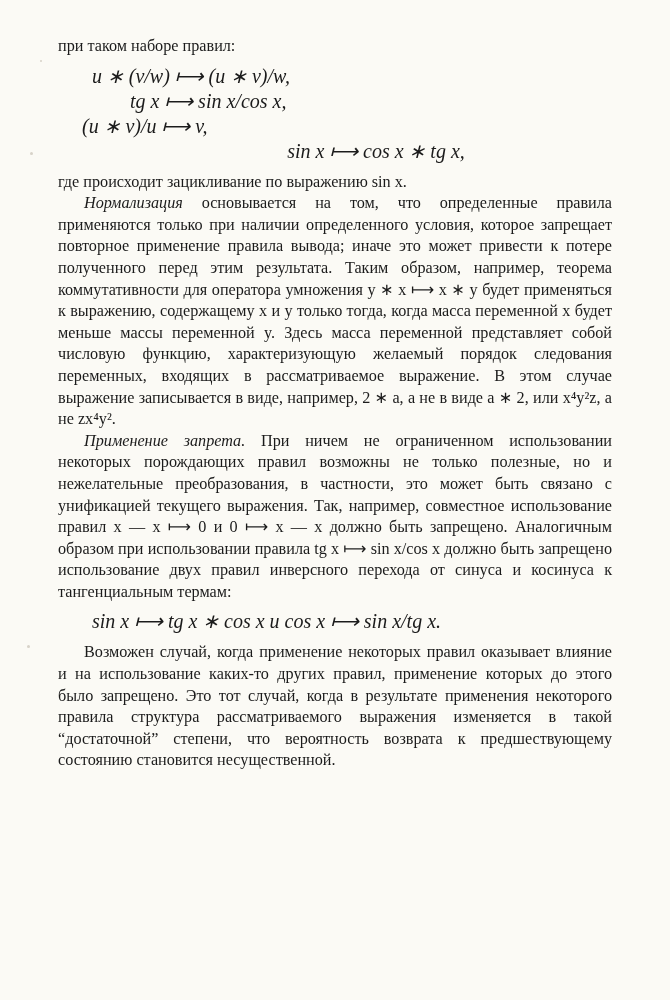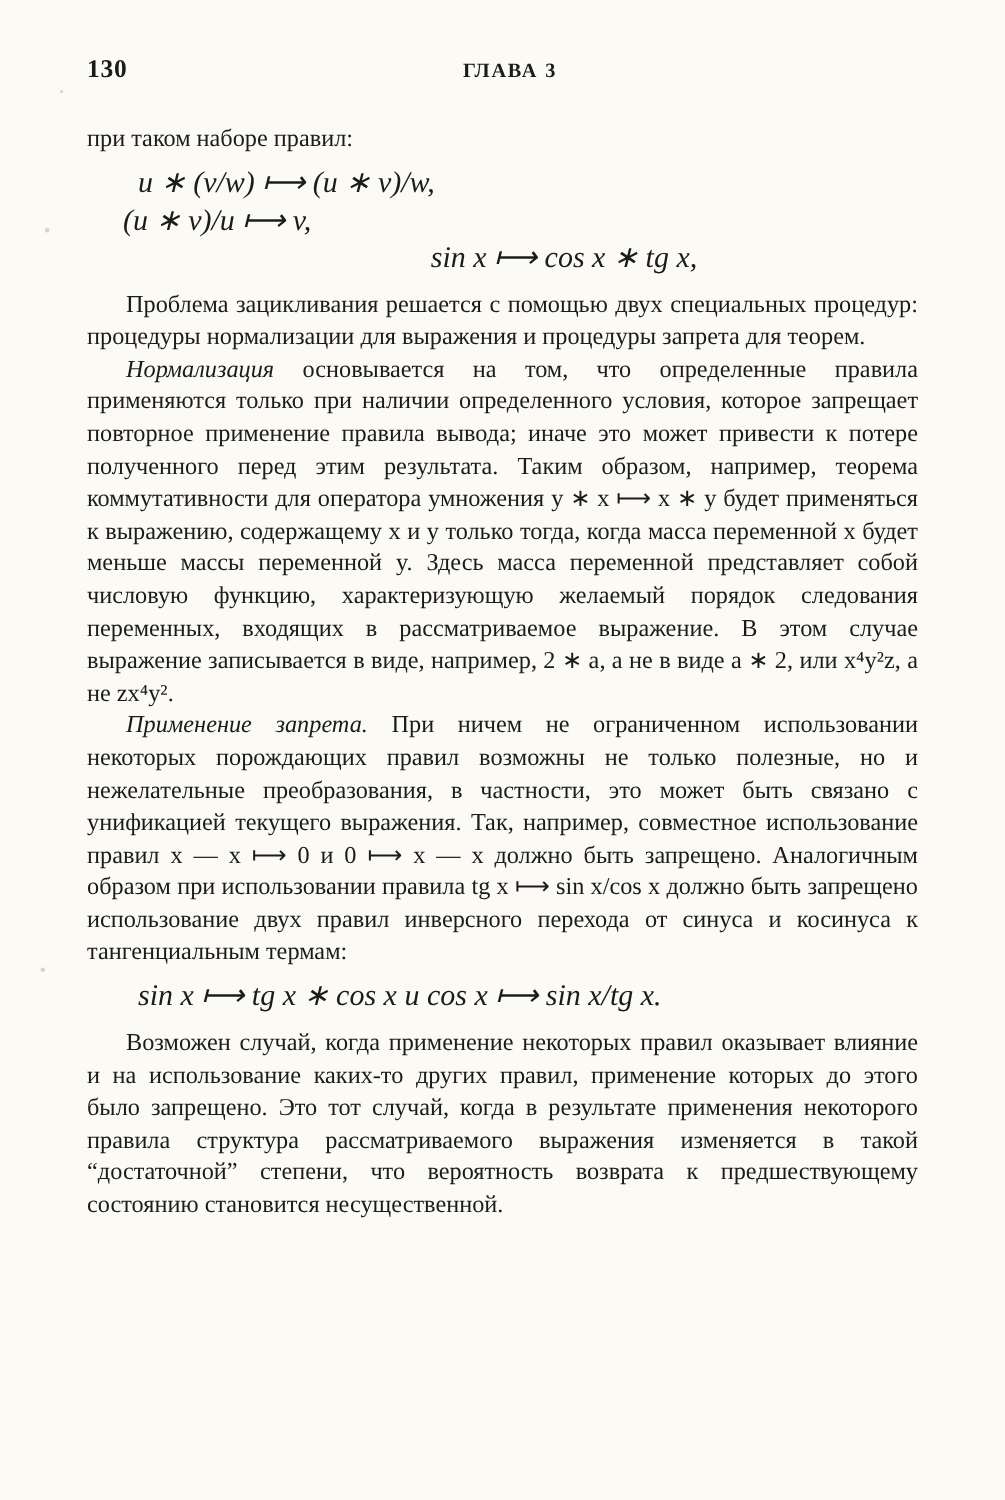--- a/index.html
+++ b/index.html
@@ -81,35 +81,32 @@
 </style>
 </head>
 <body>
 
 <div class="page">
 
   <div class="speck" style="left:30px; top:152px; width:3px; height:3px;"></div>
   <div class="speck" style="left:27px; top:645px; width:3px; height:3px;"></div>
   <div class="speck" style="left:40px; top:60px; width:2px; height:2px;"></div>
 
-  <div class="header">
-    <div class="folio">130</div>
-    <div class="running-title">ГЛАВА 3</div>
-  </div>
 
   <p class="noindent">при таком наборе правил:</p>
 
   <div class="formula-block">
     <div class="formula-line f1">u ∗ (v/w) ⟼ (u ∗ v)/w,</div>
+    <div class="formula-line f2">tg x ⟼ sin x/cos x,</div>
     <div class="formula-line f3">(u ∗ v)/u ⟼ v,</div>
     <div class="formula-line f4">sin x ⟼ cos x ∗ tg x,</div>
   </div>
 
+  <p class="noindent">где происходит зацикливание по выражению sin x.</p>
 
-  <p class="indent">Проблема зацикливания решается с помощью двух специальных процедур: процедуры нормализации для выражения и процедуры запрета для теорем.</p>
 
   <p class="indent"><i>Нормализация</i><span> основывается на том, что определенные правила применяются только при наличии определенного условия, которое запрещает повторное применение правила вывода; иначе это может привести к потере полученного перед этим результата. Таким образом, например, теорема коммутативности для оператора умножения y ∗ x ⟼ x ∗ y будет применяться к выражению, содержащему x и y только тогда, когда масса переменной x будет меньше массы переменной y. Здесь масса переменной представляет собой числовую функцию, характеризующую желаемый порядок следования переменных, входящих в рассматриваемое выражение. В этом случае выражение записывается в виде, например, 2 ∗ a, а не в виде a ∗ 2, или x⁴y²z, а не zx⁴y².</span></p>
 
   <p class="indent"><i>Применение запрета.</i><span> При ничем не ограниченном использовании некоторых порождающих правил возможны не только полезные, но и нежелательные преобразования, в частности, это может быть связано с унификацией текущего выражения. Так, например, совместное использование правил x — x ⟼ 0 и 0 ⟼ x — x должно быть запрещено. Аналогичным образом при использовании правила tg x ⟼ sin x/cos x должно быть запрещено использование двух правил инверсного перехода от синуса и косинуса к тангенциальным термам:</span></p>
 
   <div class="formula-block">
     <div class="formula-line f5">sin x ⟼ tg x ∗ cos x  и  cos x ⟼ sin x/tg x.</div>
   </div>
 
   <p class="indent">Возможен случай, когда применение некоторых правил оказывает влияние и на использование каких-то других правил, применение которых до этого было запрещено. Это тот случай, когда в результате применения некоторого правила структура рассматриваемого выражения изменяется в такой “достаточной” степени, что вероятность возврата к предшествующему состоянию становится несущественной.</p>

